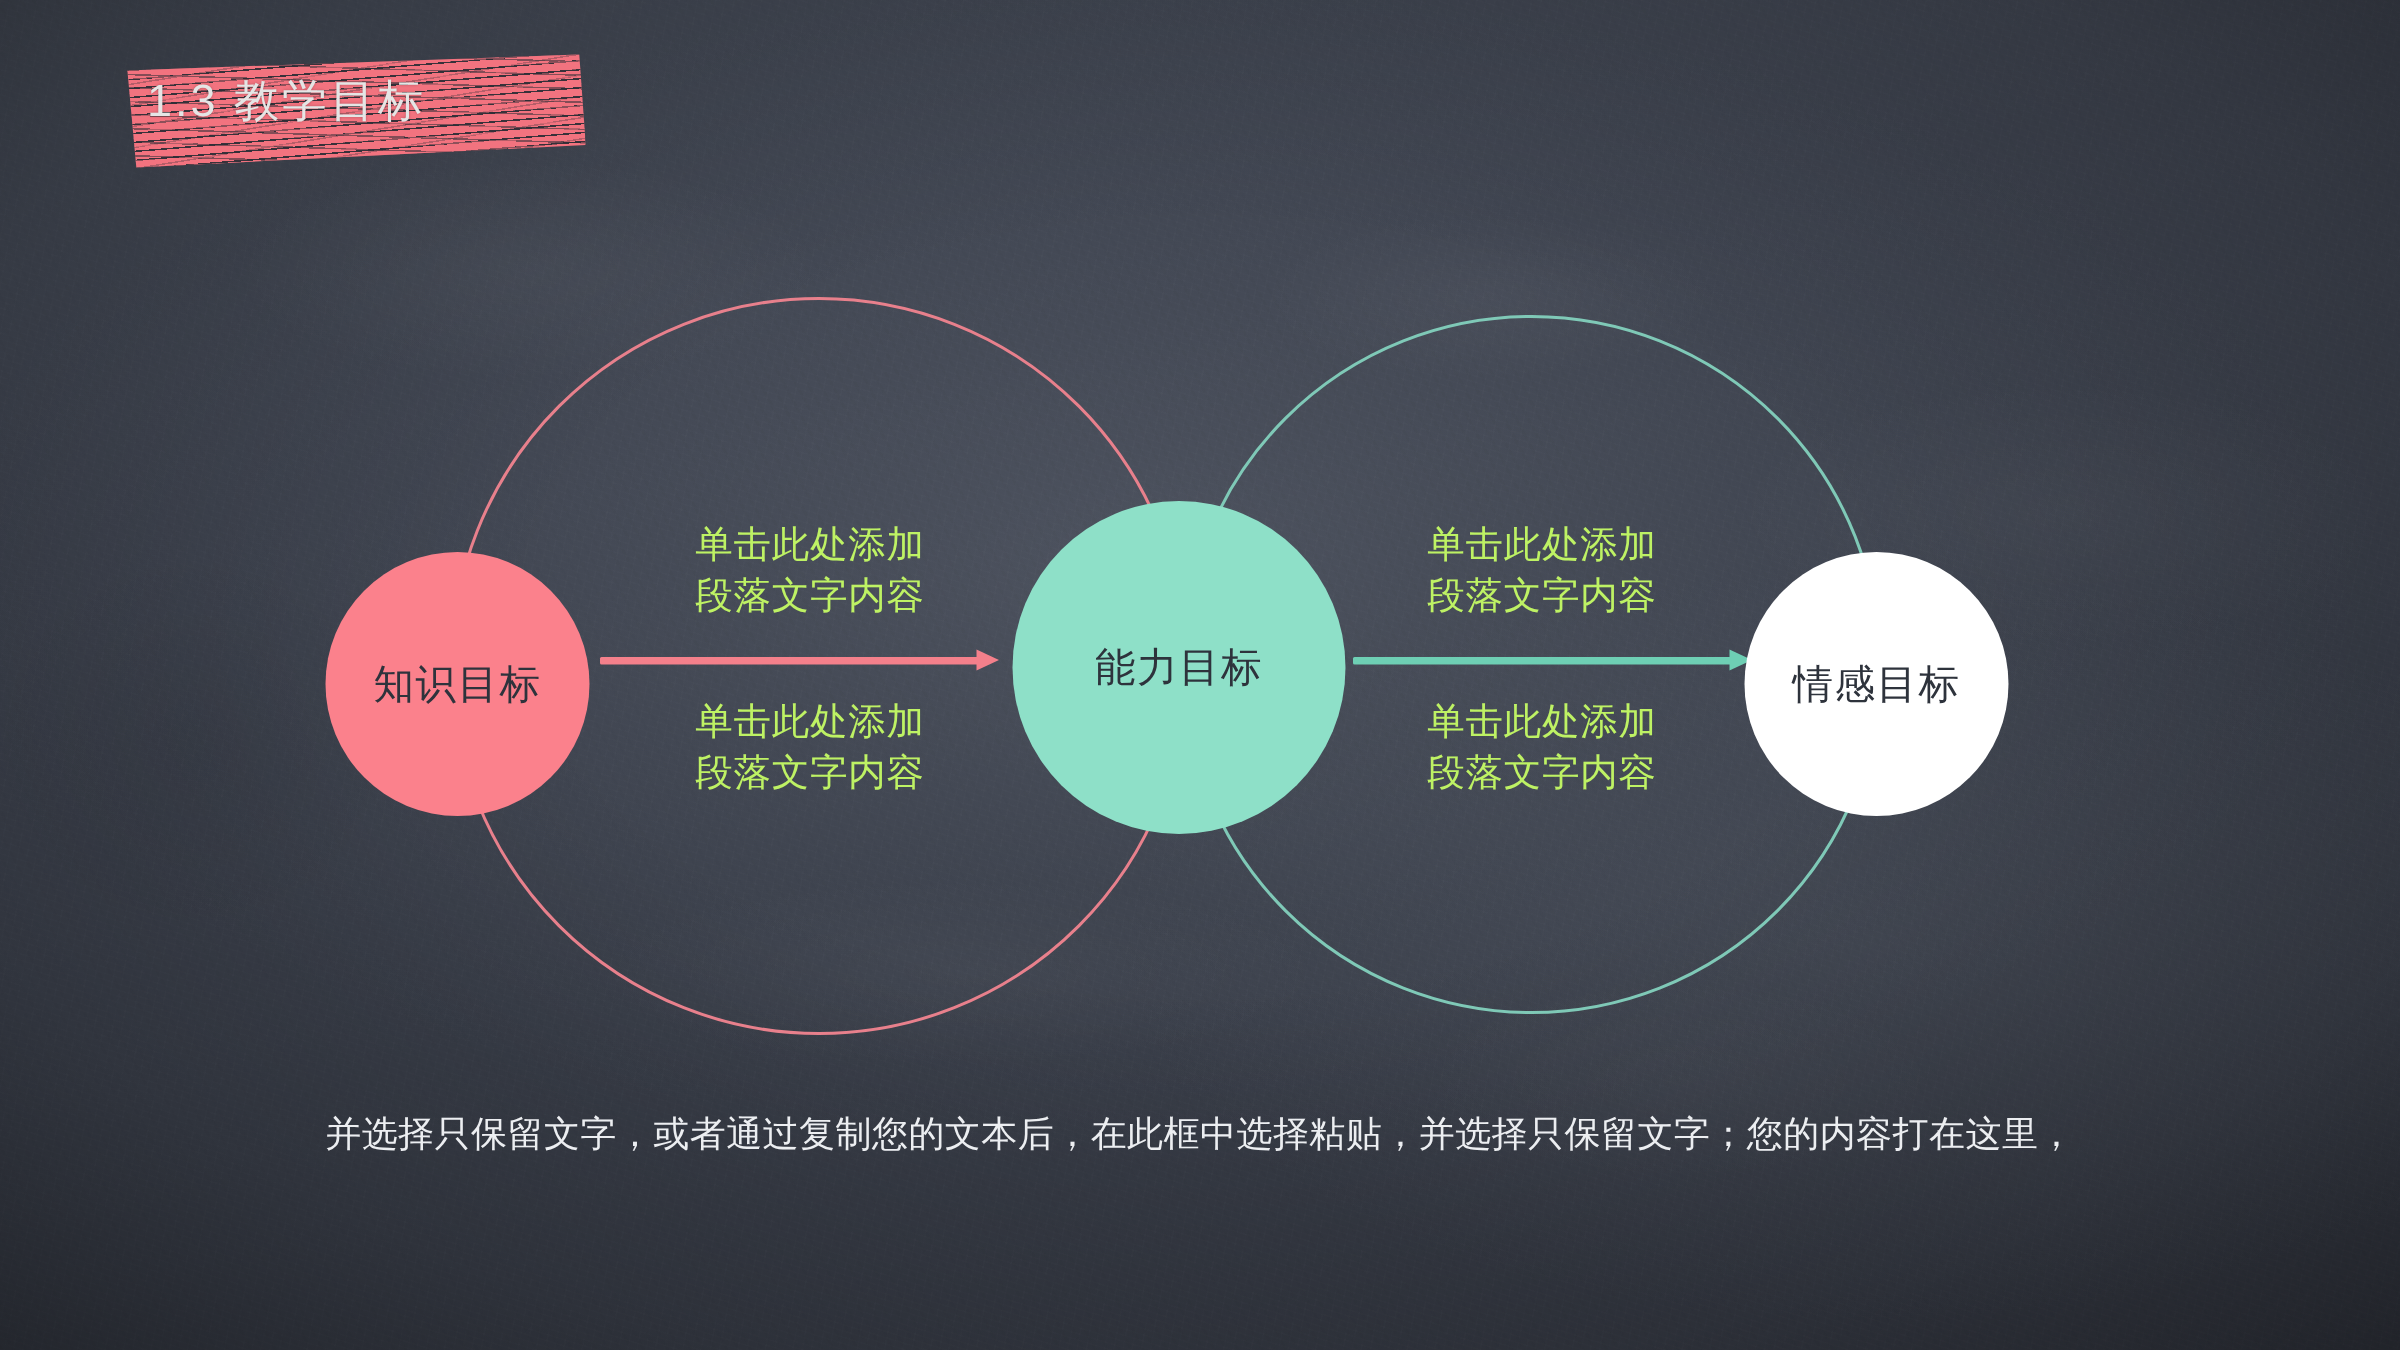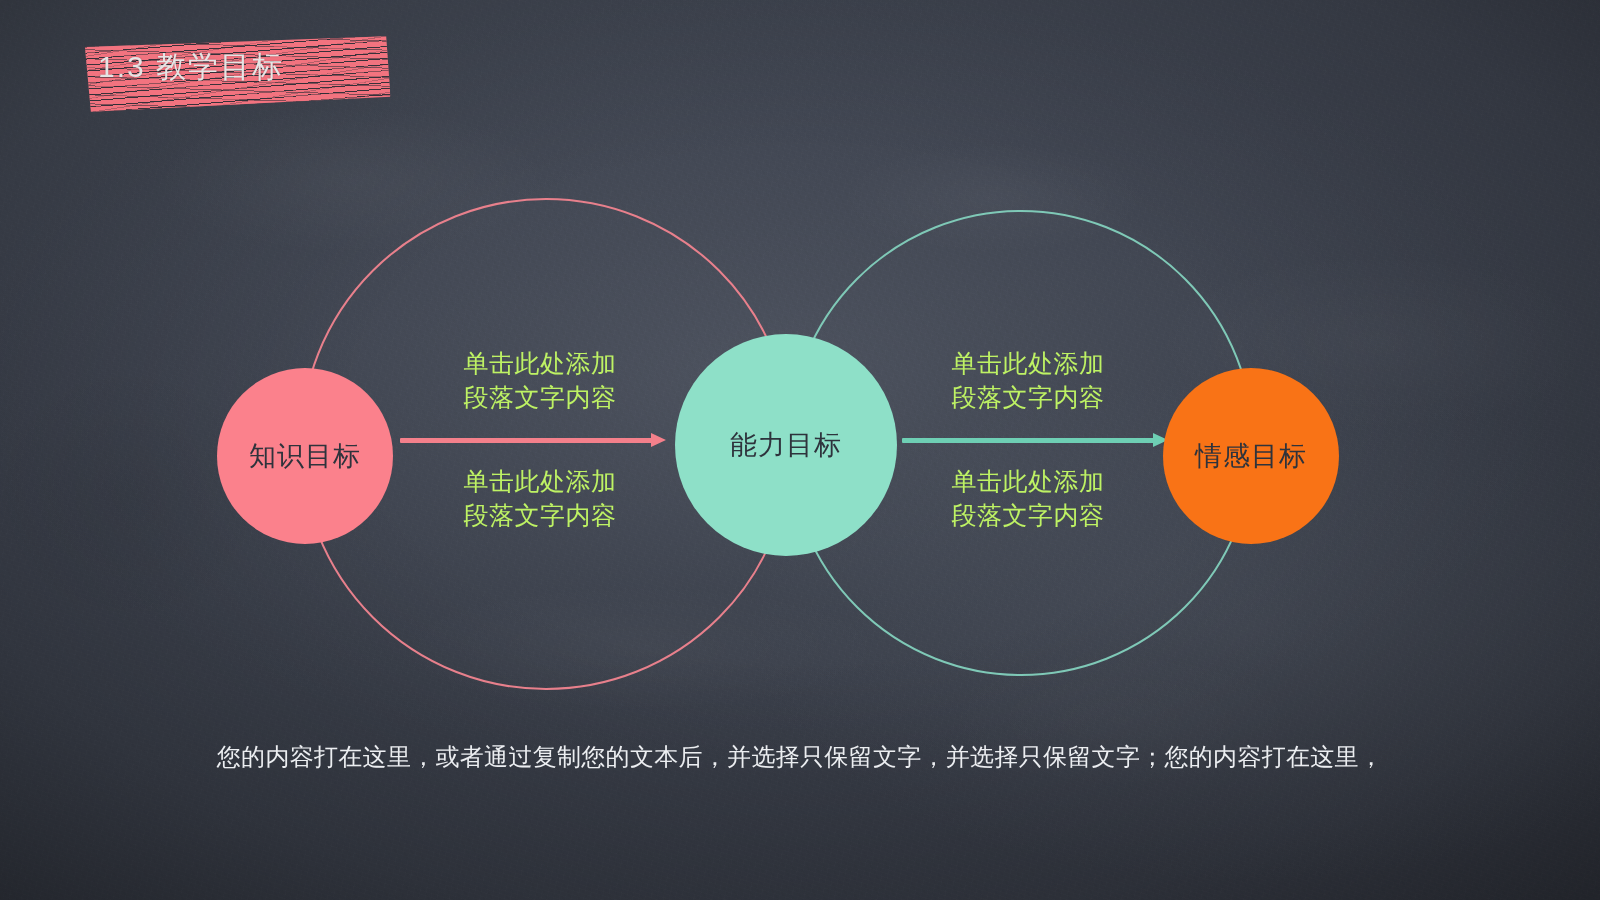--- a/index.html
+++ b/index.html
@@ -123,21 +123,21 @@
     justify-content: center;
     color: #2e333c;
     font-size: 27px;
     letter-spacing: 1px;
     white-space: nowrap;
     pointer-events: auto;
     cursor: pointer;
   }
   .node-knowledge { left: 217px; top: 368px; width: 176px; height: 176px; background: #fb818c; }
   .node-ability   { left: 675px; top: 334px; width: 222px; height: 222px; background: #8ee0c8; }
-  .node-emotion   { left: 1163px; top: 368px; width: 176px; height: 176px; background: #f97316; }
+  .node-emotion   { left: 1163px; top: 368px; width: 176px; height: 176px; background: #ffffff; }
 
   
   .arrow {
     position: absolute;
     height: 5px;
     pointer-events: auto;
     cursor: pointer;
   }
   .arrow .shaft {
     position: absolute;
@@ -244,16 +244,16 @@
       <div>段落文字内容</div>
     </div>
     <div class="caption cap-r-bottom">
       <div>单击此处添加</div>
       <div>段落文字内容</div>
     </div>
 
   </div>
 
   <div class="footer">
-    <div>您的内容打在这里，或者通过复制您的文本后，并选择只保留文字，并选择只保留文字；您的内容打在这里，</div>
+    <div>并选择只保留文字，或者通过复制您的文本后，在此框中选择粘贴，并选择只保留文字；您的内容打在这里，</div>
   </div>
 
 </div>
 
 </body></html>

